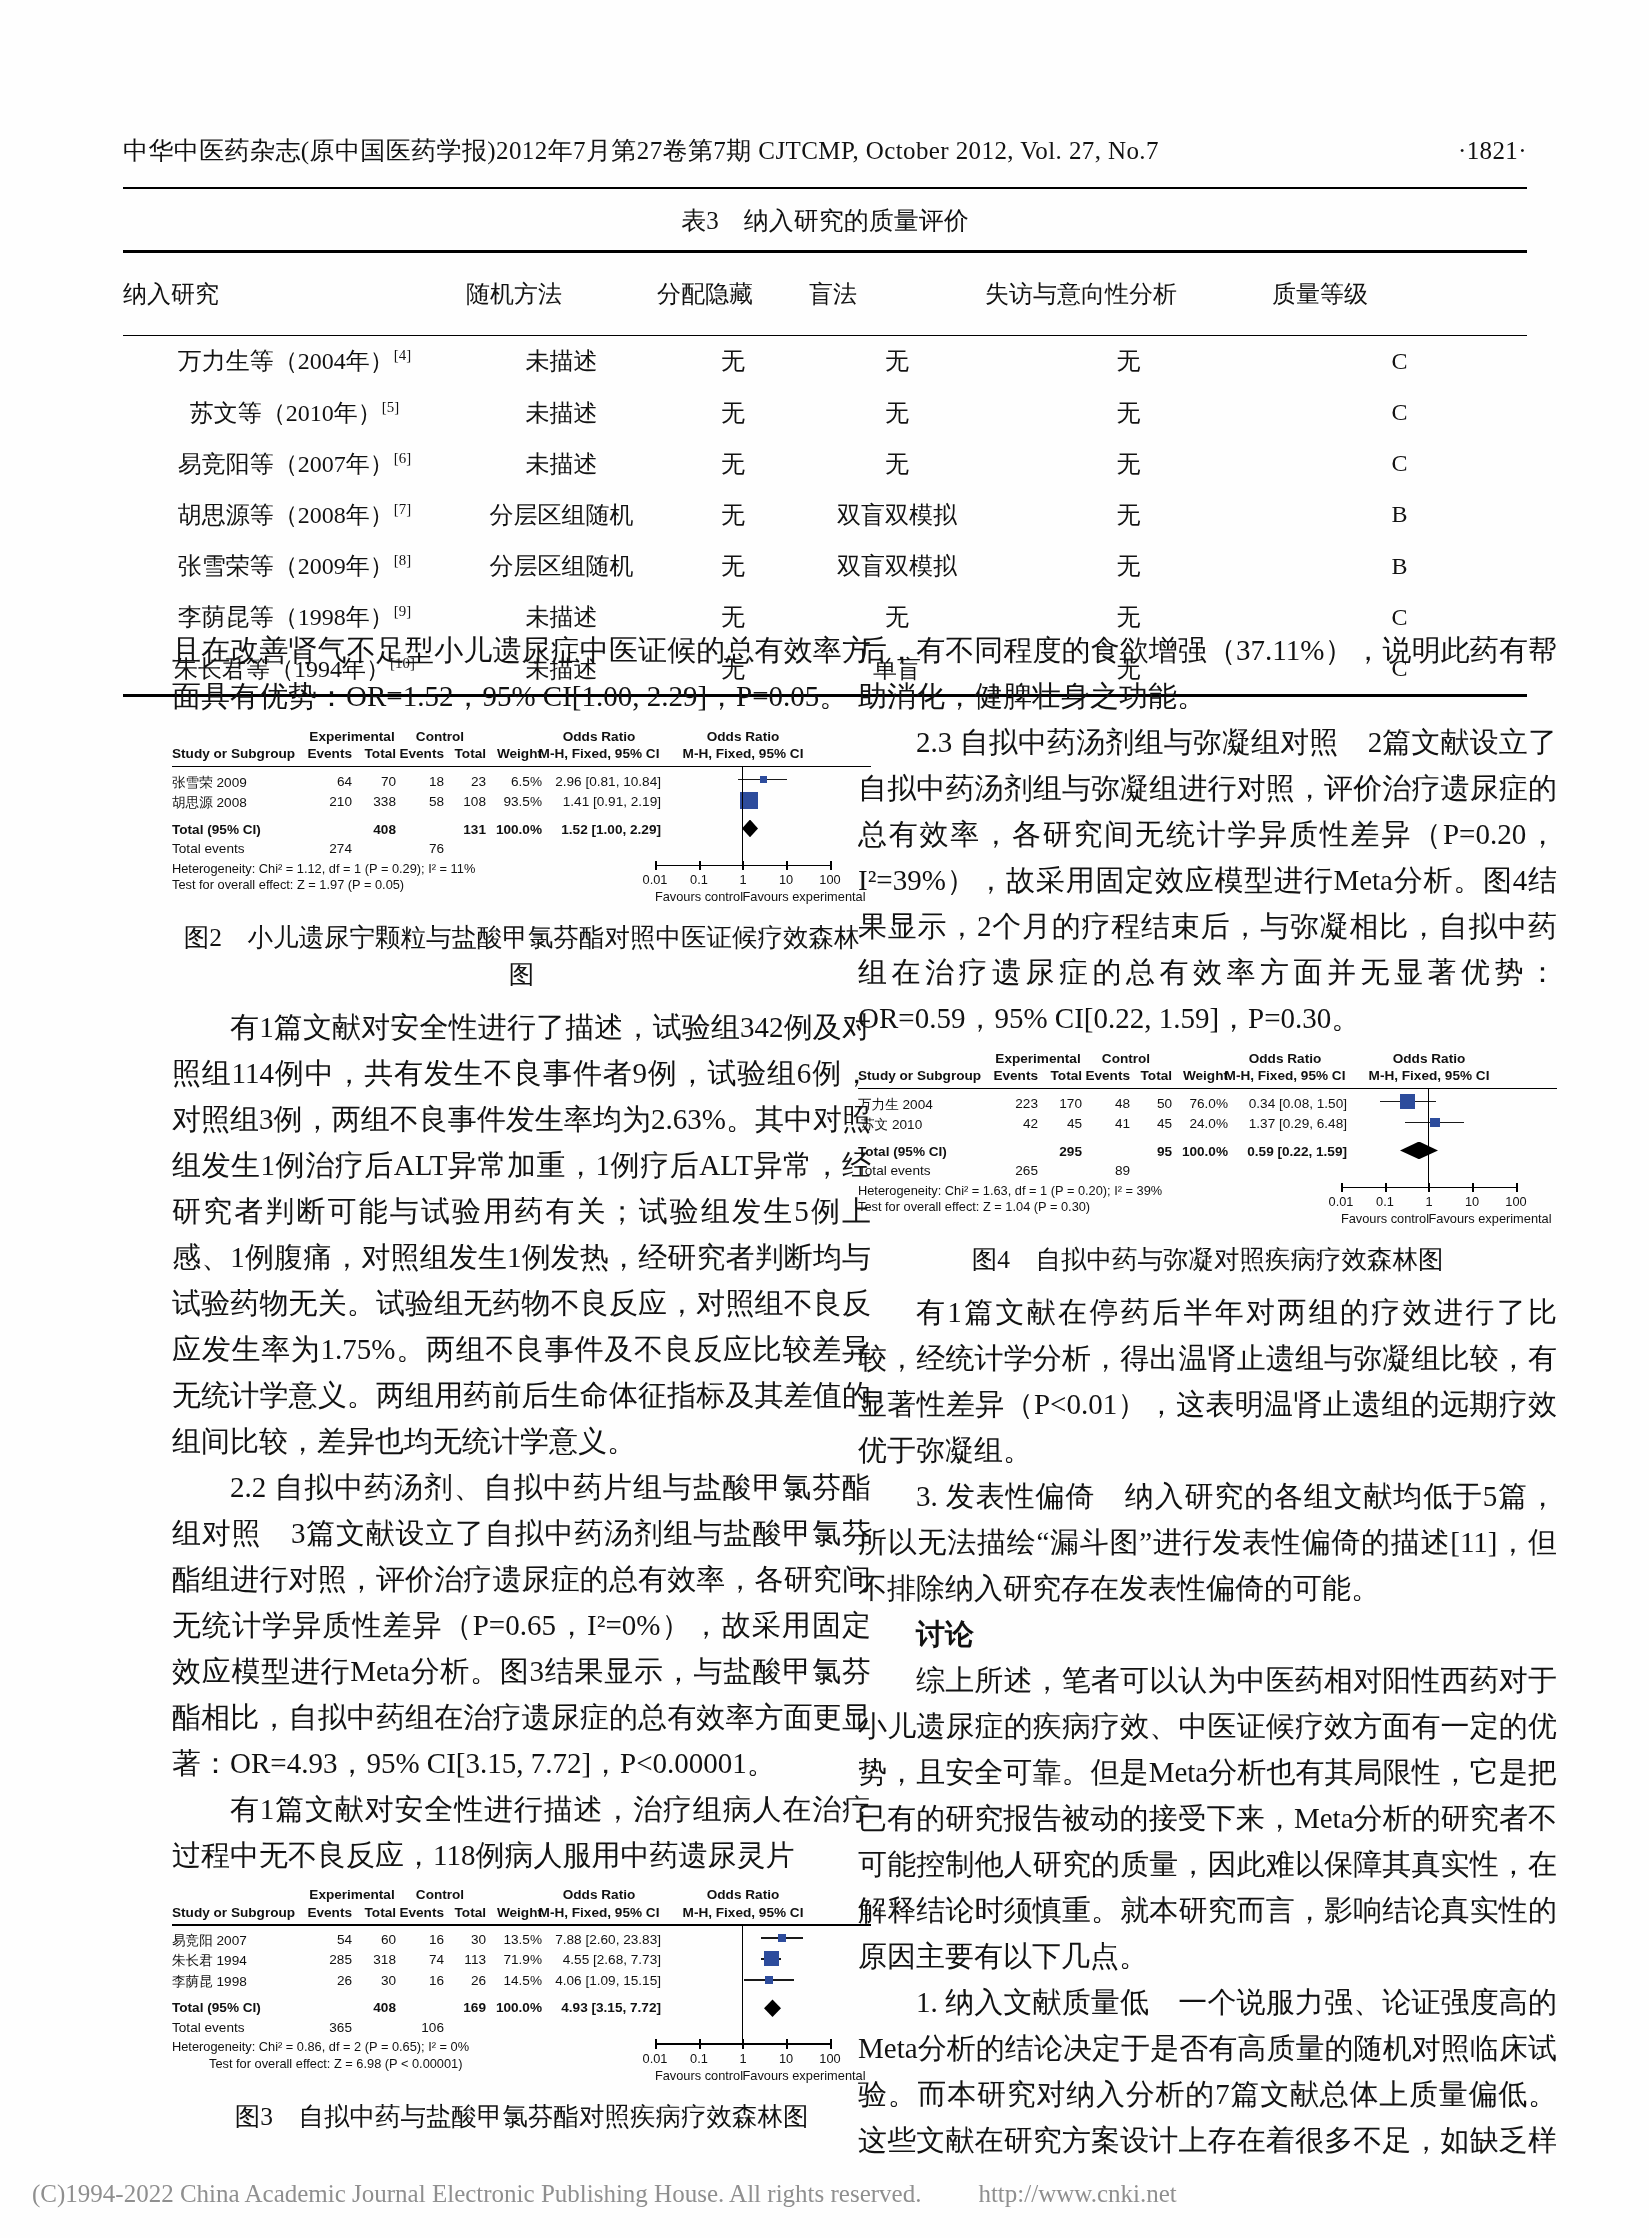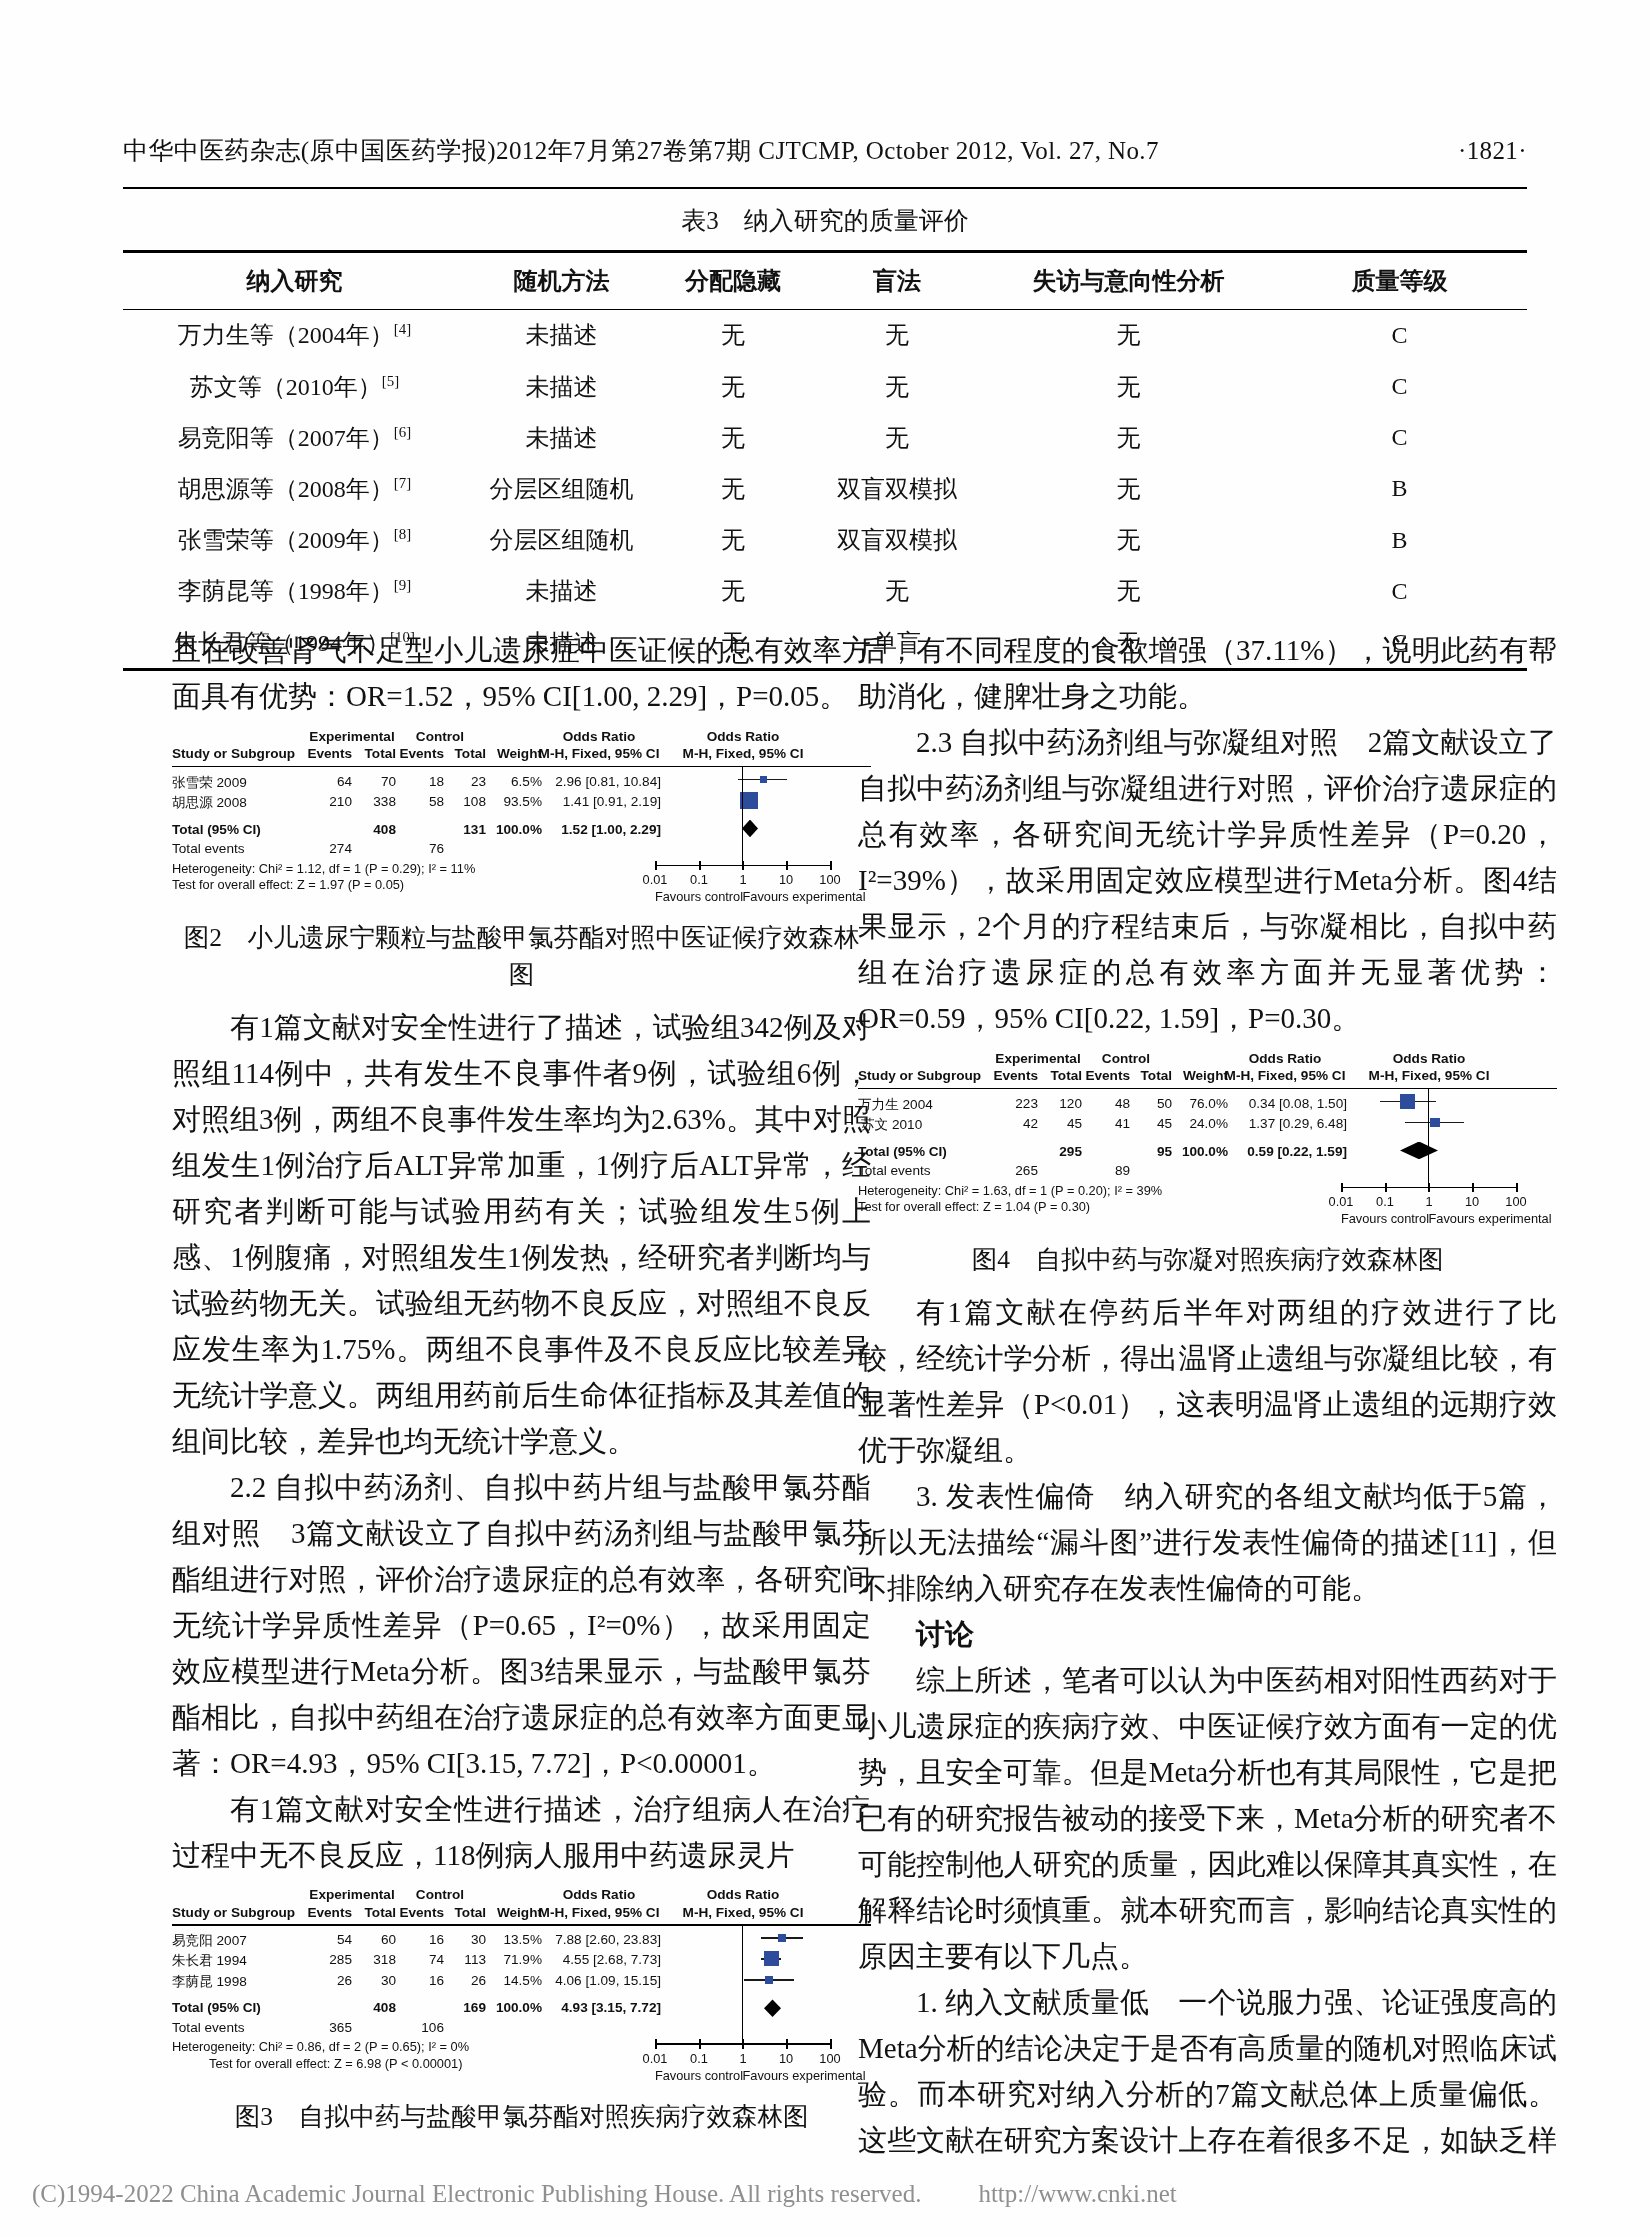--- a/index.html
+++ b/index.html
@@ -12,21 +12,21 @@
     position:absolute;left:123px;top:134px;width:1404px;
     display:flex;justify-content:space-between;align-items:baseline;
     font-size:25px;letter-spacing:0.4px;
   }
   .header-rule{position:absolute;left:123px;top:187px;width:1404px;height:2.4px;background:#000;}
 
   .table-block{position:absolute;left:123px;top:204px;width:1404px;}
   .table-title{text-align:center;font-size:25px;margin-bottom:12.8px;}
   table.quality{width:100%;border-collapse:collapse;border-top:3.2px solid #000;border-bottom:3.2px solid #000;font-size:24px;}
   table.quality thead tr{border-bottom:1.6px solid #000;}
-  table.quality th{font-weight:bold;padding:12px 0;text-align:center;}
+  table.quality th{font-weight:normal;padding:25px 0;text-align:left;}
   table.quality td{text-align:center;padding:9.6px 0;}
   table.quality sup{font-size:0.62em;}
 
   .col{
     position:absolute;top:627px;width:699px;height:1543px;overflow:hidden;
     font-size:29px;line-height:46px;text-align:justify;
   }
   #col-left{left:172px;}
   #col-right{left:858px;}
   .col p{margin:0;}
@@ -292,21 +292,21 @@
       <div class="fa bold" style="left: 108px; top: 17.6px; width: 72px; text-align: right;">Events</div>
       <div class="fa bold" style="left: 168px; top: 17.6px; width: 56px; text-align: right;">Total</div>
       <div class="fa bold" style="left: 200px; top: 17.6px; width: 72px; text-align: right;">Events</div>
       <div class="fa bold" style="left: 258px; top: 17.6px; width: 56px; text-align: right;">Total</div>
       <div class="fa bold" style="left: 298px; top: 17.6px; width: 72px; text-align: right;">Weight</div>
       <div class="fa bold" style="left: 343px; top: 17.6px; width: 168px; text-align: center;">M-H, Fixed, 95% CI</div>
       <div class="fa bold" style="left: 483px; top: 17.6px; width: 176px; text-align: center;">M-H, Fixed, 95% CI</div>
       <div class="hline" style="left: 0px; top: 37px; width: 699px; height: 1.6px;"></div>
       <div class="fa" style="left: 0px; top: 45px; width: 168px; text-align: left;">万力生  2004</div>
       <div class="fa" style="left: 108px; top: 45px; width: 72px; text-align: right;">223</div>
-      <div class="fa" style="left: 168px; top: 45px; width: 56px; text-align: right;">120</div>
+      <div class="fa" style="left: 168px; top: 45px; width: 56px; text-align: right;">170</div>
       <div class="fa" style="left: 200px; top: 45px; width: 72px; text-align: right;">48</div>
       <div class="fa" style="left: 258px; top: 45px; width: 56px; text-align: right;">50</div>
       <div class="fa" style="left: 298px; top: 45px; width: 72px; text-align: right;">76.0%</div>
       <div class="fa" style="left: 337px; top: 45px; width: 152px; text-align: right;">0.34 [0.08, 1.50]</div>
       <div class="ci" style="left: 522px; top: 50px; width: 56px;"></div>
       <div class="sq" style="background: rgb(45, 76, 156); width: 15px; height: 15px; left: 542px; top: 43px;"></div>
       <div class="fa" style="left: 3px; top: 65px; width: 168px; text-align: left;">苏文  2010</div>
       <div class="fa" style="left: 108px; top: 65px; width: 72px; text-align: right;">42</div>
       <div class="fa" style="left: 168px; top: 65px; width: 56px; text-align: right;">45</div>
       <div class="fa" style="left: 200px; top: 65px; width: 72px; text-align: right;">41</div>

